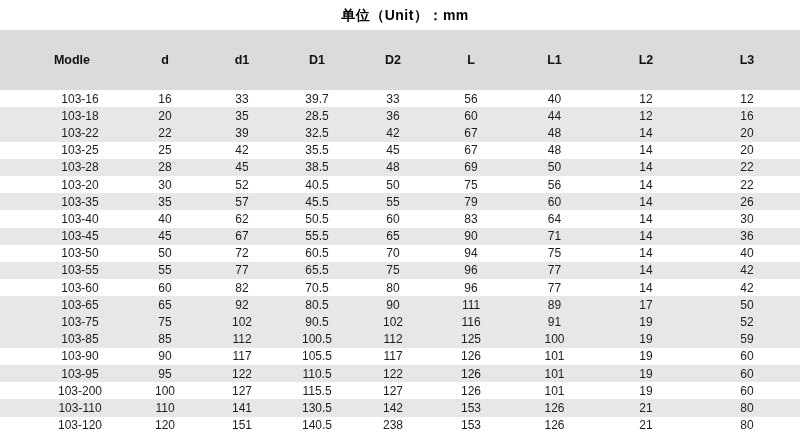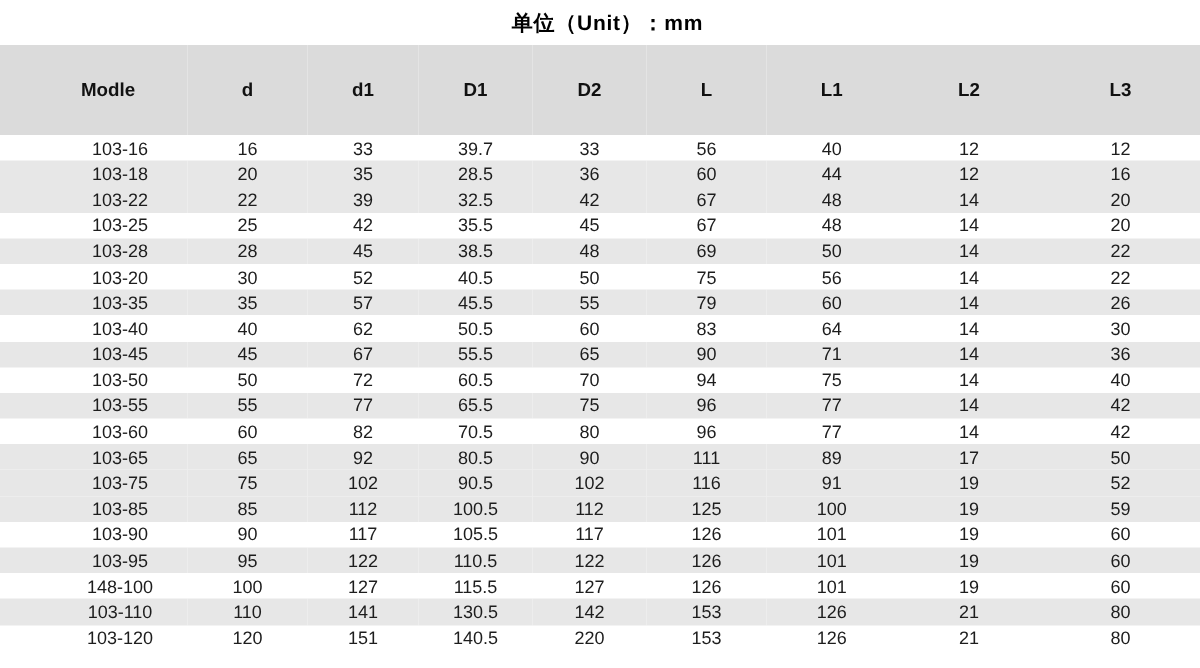--- a/index.html
+++ b/index.html
@@ -275,21 +275,21 @@
           <td>95</td>
           <td>122</td>
           <td>110.5</td>
           <td>122</td>
           <td>126</td>
           <td>101</td>
           <td>19</td>
           <td>60</td>
         </tr>
         <tr>
-          <td>148-100</td>
+          <td>103-200</td>
           <td>100</td>
           <td>127</td>
           <td>115.5</td>
           <td>127</td>
           <td>126</td>
           <td>101</td>
           <td>19</td>
           <td>60</td>
         </tr>
         <tr class="shade">
@@ -301,21 +301,21 @@
           <td>153</td>
           <td>126</td>
           <td>21</td>
           <td>80</td>
         </tr>
         <tr>
           <td>103-120</td>
           <td>120</td>
           <td>151</td>
           <td>140.5</td>
-          <td>220</td>
+          <td>238</td>
           <td>153</td>
           <td>126</td>
           <td>21</td>
           <td>80</td>
         </tr>
       </tbody>
   </table>
 
   <div class="bottom-strip"></div>
 

